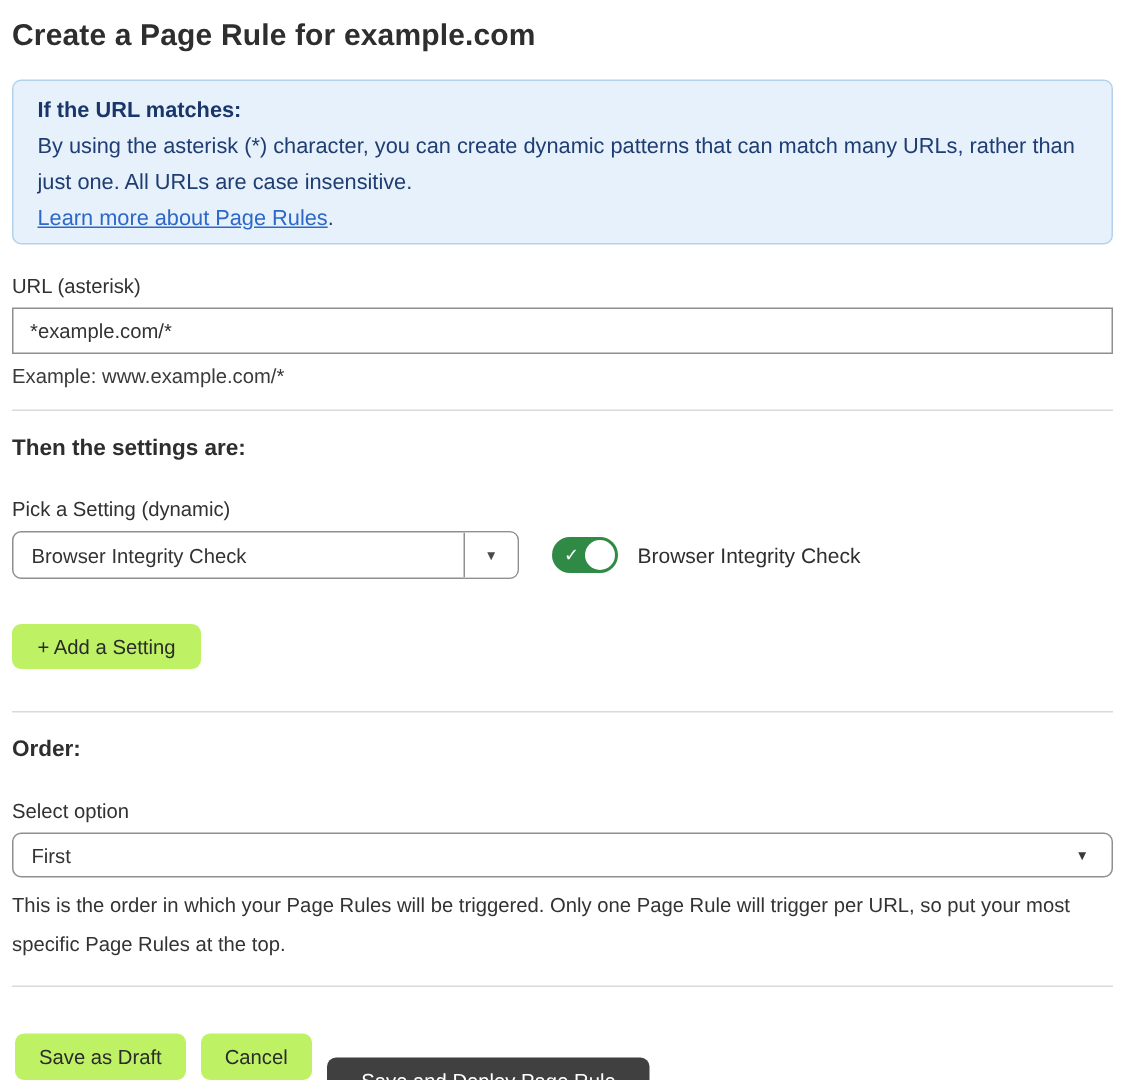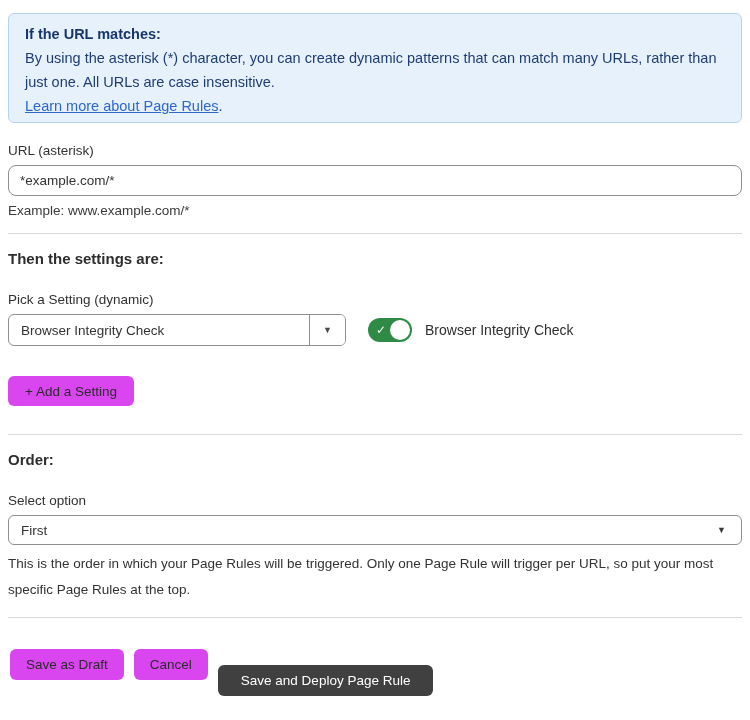--- a/index.html
+++ b/index.html
@@ -41,21 +41,21 @@
     font-size: 13.5px;
     color: #313131;
     margin-bottom: 6px;
     line-height: 17px;
   }
 
   .text-input {
     width: 100%;
     height: 31px;
     border: 1px solid #8f8f8f;
-    border-radius: 8px;
+    border-radius: 0;
     padding: 0 11px;
     font-size: 13.5px;
     color: #333333;
     font-family: inherit;
     background: #ffffff;
     outline: none;
   }
 
   .hint {
     font-size: 13.5px;
@@ -150,21 +150,21 @@
 
   .btn {
     height: 31px;
     border: none;
     border-radius: 6px;
     font-size: 13.5px;
     font-family: inherit;
     cursor: pointer;
     line-height: 29px;
   }
-  .btn.gray { background: #d946ef; color: #2b2b2b; }
+  .btn.gray { background: #bef264; color: #2b2b2b; }
   .btn.blue { background: #404040; color: #ffffff; margin-top: 32px; }
   .btn.add-setting { padding: 0 17px; height: 30px; margin-bottom: 14px; }
 
   .order-help {
     font-size: 13.5px;
     line-height: 26px;
     color: #333333;
     margin-top: 5px;
     max-width: 730px;
   }
@@ -176,20 +176,21 @@
     margin-left: 2px;
   }
   .footer .btn.gray { padding: 0 16px; }
   .footer .btn.blue { padding: 0 23px; }
 </style>
 </head>
 <body>
 
 <div class="page">
 
+  <h1 class="page-title">Create a Page Rule for example.com</h1>
 
   <div class="info-box">
     <div class="info-heading">If the URL matches:</div>
     <div class="info-body">By using the asterisk (*) character, you can create dynamic patterns that can match many URLs, rather than just one. All URLs are case insensitive.</div>
     <div class="info-link-line"><a class="info-link">Learn more about Page Rules</a><span class="info-suffix">.</span></div>
   </div>
 
   <label class="field-label">URL (asterisk)</label>
   <input class="text-input" type="text" value="*example.com/*" style="">
   <div class="hint">Example: www.example.com/*</div>

